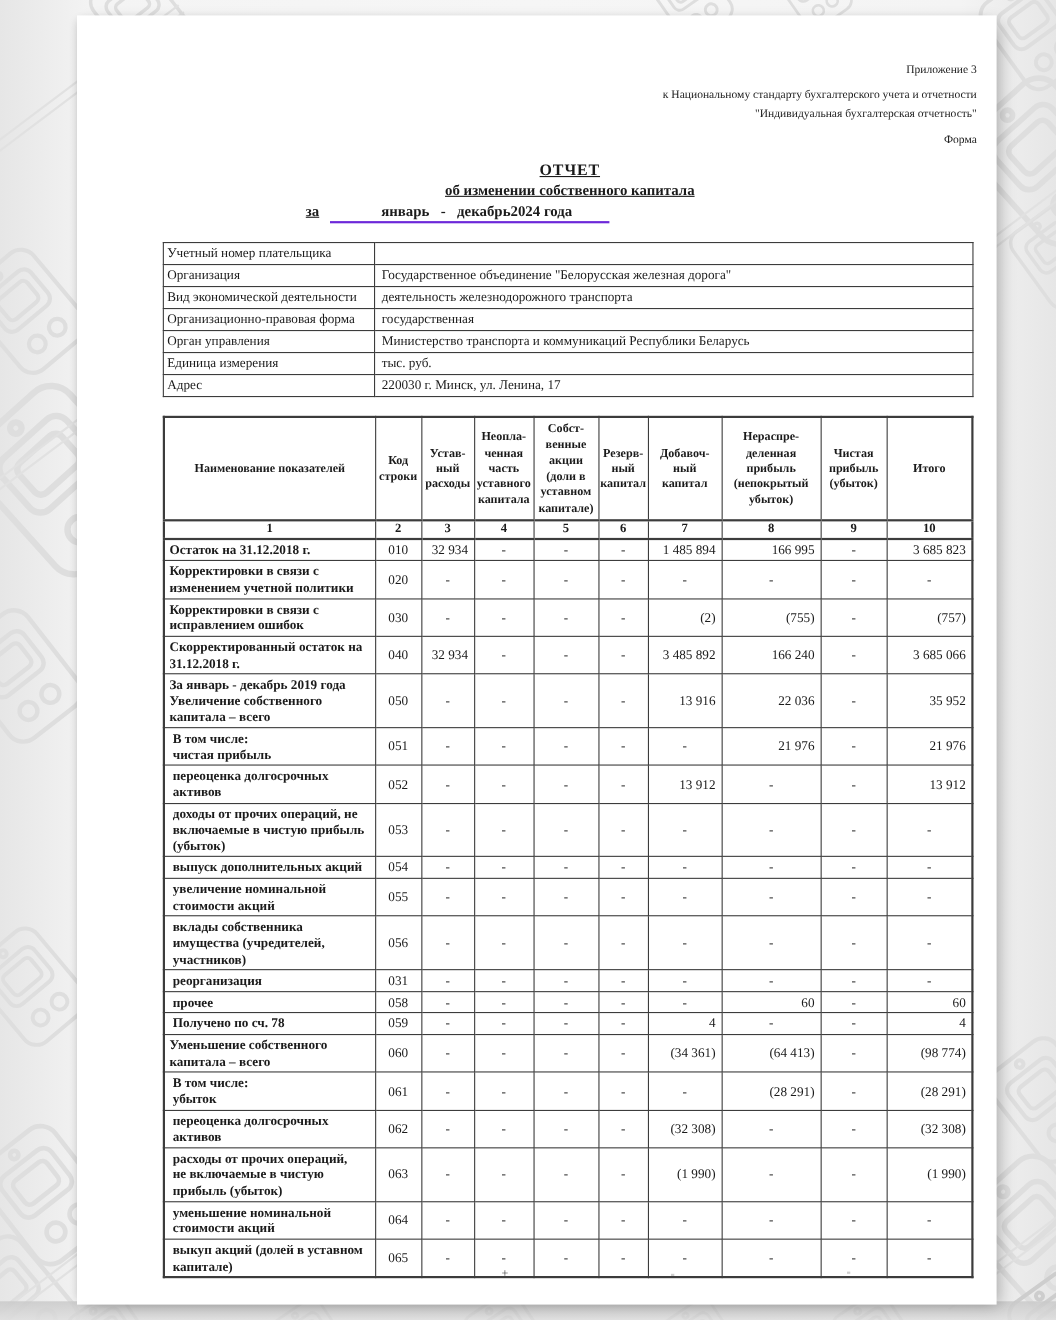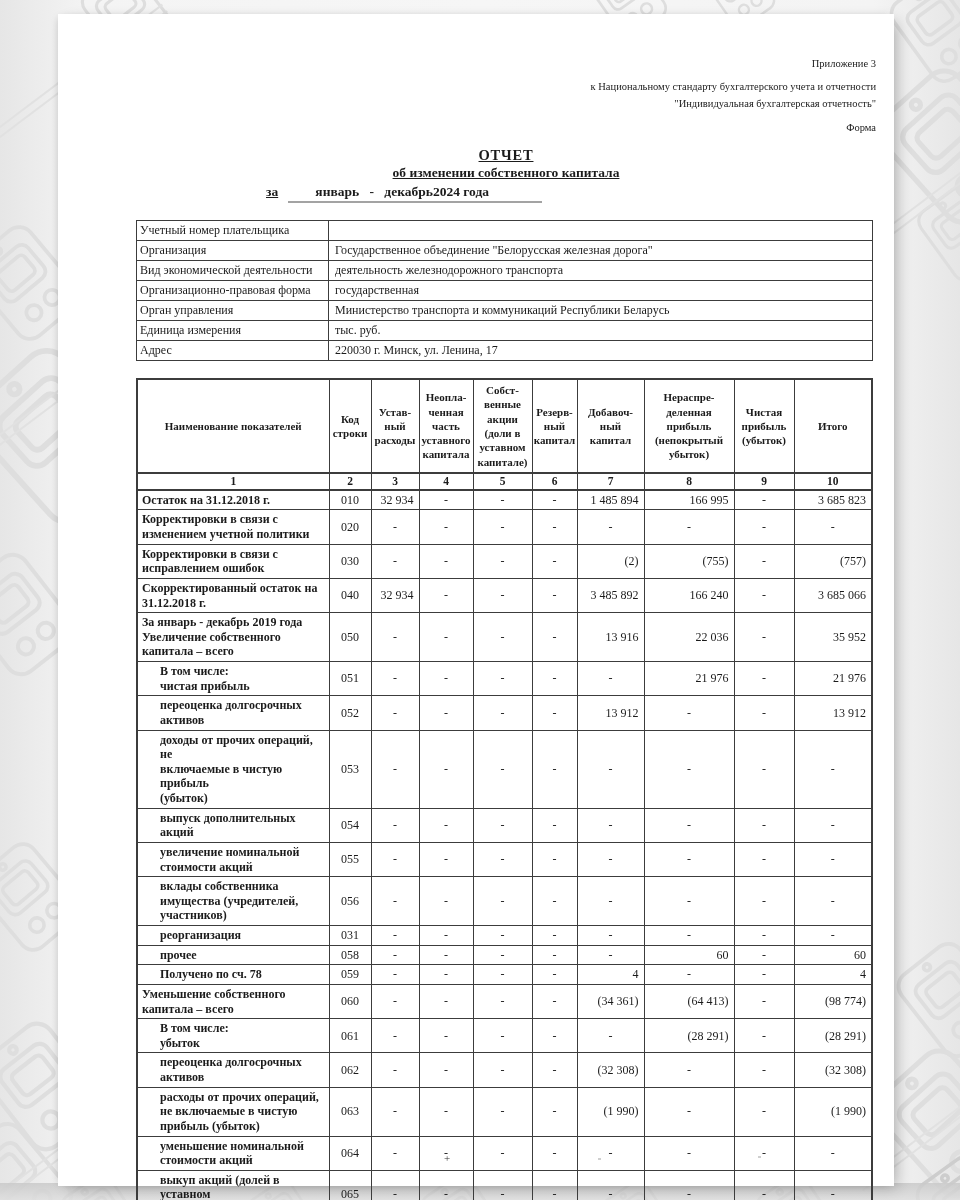--- a/index.html
+++ b/index.html
@@ -20,35 +20,35 @@
     position:absolute; z-index:0; height:10px;
     border-top:2.5px solid #e1e1e1; border-bottom:2.5px solid #e1e1e1;
   }
   .bottom-band {
     position:absolute; left:0; top:1183px; width:960px; height:17px; z-index:1;
     background: linear-gradient(#c9c9c9,#dedede);
     opacity:.85;
   }
   
   .page {
-    position:absolute; left:58px; top:14px; width:836px; height:1172px;
+    position:absolute; left:70px; top:14px; width:836px; height:1172px;
     background:#ffffff; z-index:2;
     box-shadow: 6px 4px 14px -4px rgba(0,0,0,.30), -3px 0 8px -4px rgba(0,0,0,.18);
   }
   .annex { padding:42px 18px 0 0; text-align:right; font-size:10.5px; line-height:1.55; color:#222; }
   .annex .a1 { margin-bottom:7px; }
   .annex .form-label { margin-top:8px; }
   .title-block { width:560px; margin:11px 0 0 168px; text-align:center; font-weight:bold;text-decoration:underline; }
   .t1 { font-size:14.5px; letter-spacing:.8px; }
   .t2 { font-size:13.5px; margin-top:1px; }
   .period { font-size:13.5px; margin-top:3px; text-align:left; padding-left:40px; }
   .period .u {
-    display:inline-flex; justify-content:center; align-items:baseline;
+    display:inline-flex; justify-content:flex-end; align-items:baseline;
     width:254px; margin-left:10px; padding:0 34px 1px 8px;
-    border-bottom:2px solid #a3a3a3;
+    border-bottom:2px solid #6d28d9;
   }
   .period .months { word-spacing:7px; }
   
   table { border-collapse:collapse; table-layout:fixed; }
   .info { width:737px; margin:17px 0 0 78px; font-size:12px; }
   .info td { border:1.4px solid #3c3c3c; height:20px; vertical-align:middle; }
   .info td.ilabel { width:192px; padding:1px 1px 1px 3px; }
   .info td.ivalue { padding:1px 2px 1px 6px; }
   
   .main { width:737px; margin:17px 0 0 78px; font-size:12px; border:2px solid #3c3c3c; }
@@ -56,21 +56,21 @@
   .main thead th {
     font-size:11px; font-weight:bold; text-align:center; vertical-align:middle;
     white-space:pre-line; line-height:1.3; padding:3px 1px;
   }
   .main .numrow td {
     border-top:2.2px solid #3c3c3c; border-bottom:2px solid #3c3c3c;
     text-align:center; font-weight:bold; font-size:11.5px; height:17px;
   }
   .main tbody td { vertical-align:middle; line-height:1.22; padding:2px 3px; }
   .main td.name { white-space:pre-line; padding-left:4px;font-weight:bold; }
-  .main td.name.indent { padding-left:22px; }
+  .main td.name.indent { padding-left:7px; }
   .main td.code { text-align:center; }
   .main td.num { text-align:right; padding-right:5px; white-space:nowrap; }
   .main td.dash { text-align:center; }
   .mark-plus { position:absolute; left:386px; top:1138px; font-size:11px; color:#333; }
   .speck { position:absolute; width:3px; height:2px; background:#cfcfcf; }
 </style>
 </head>
 <body>
 
 <div class="stage">

